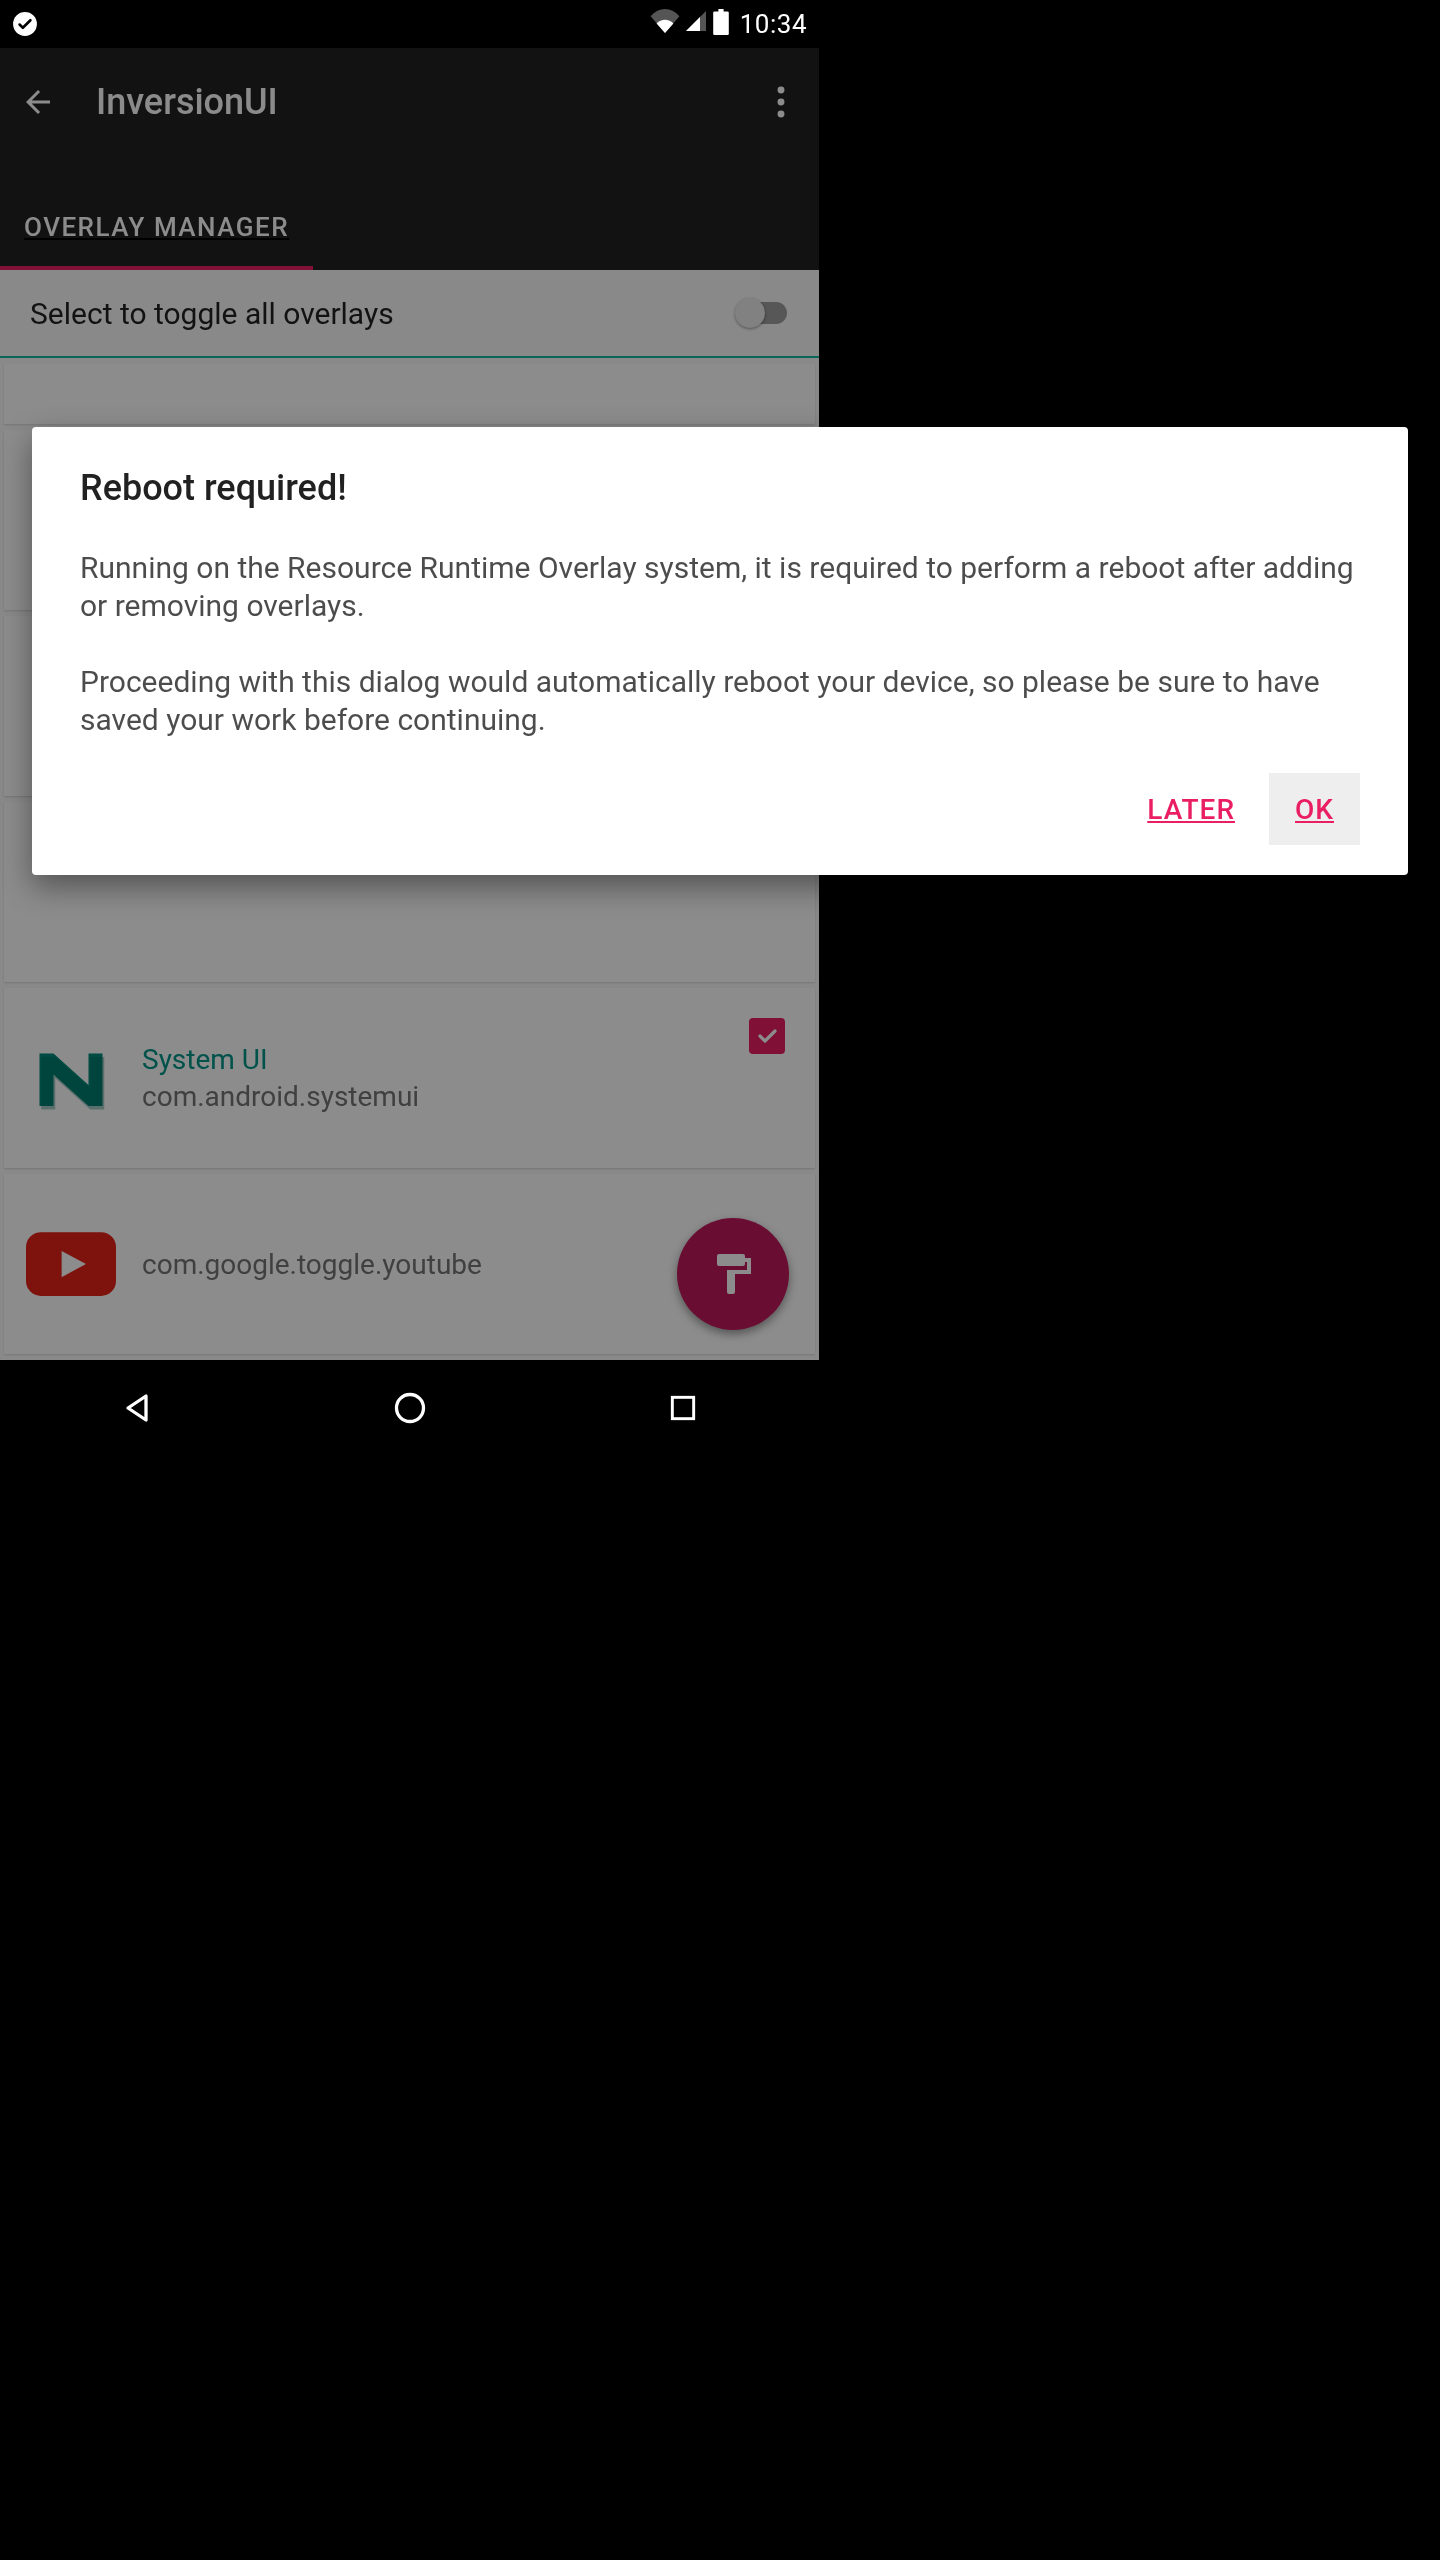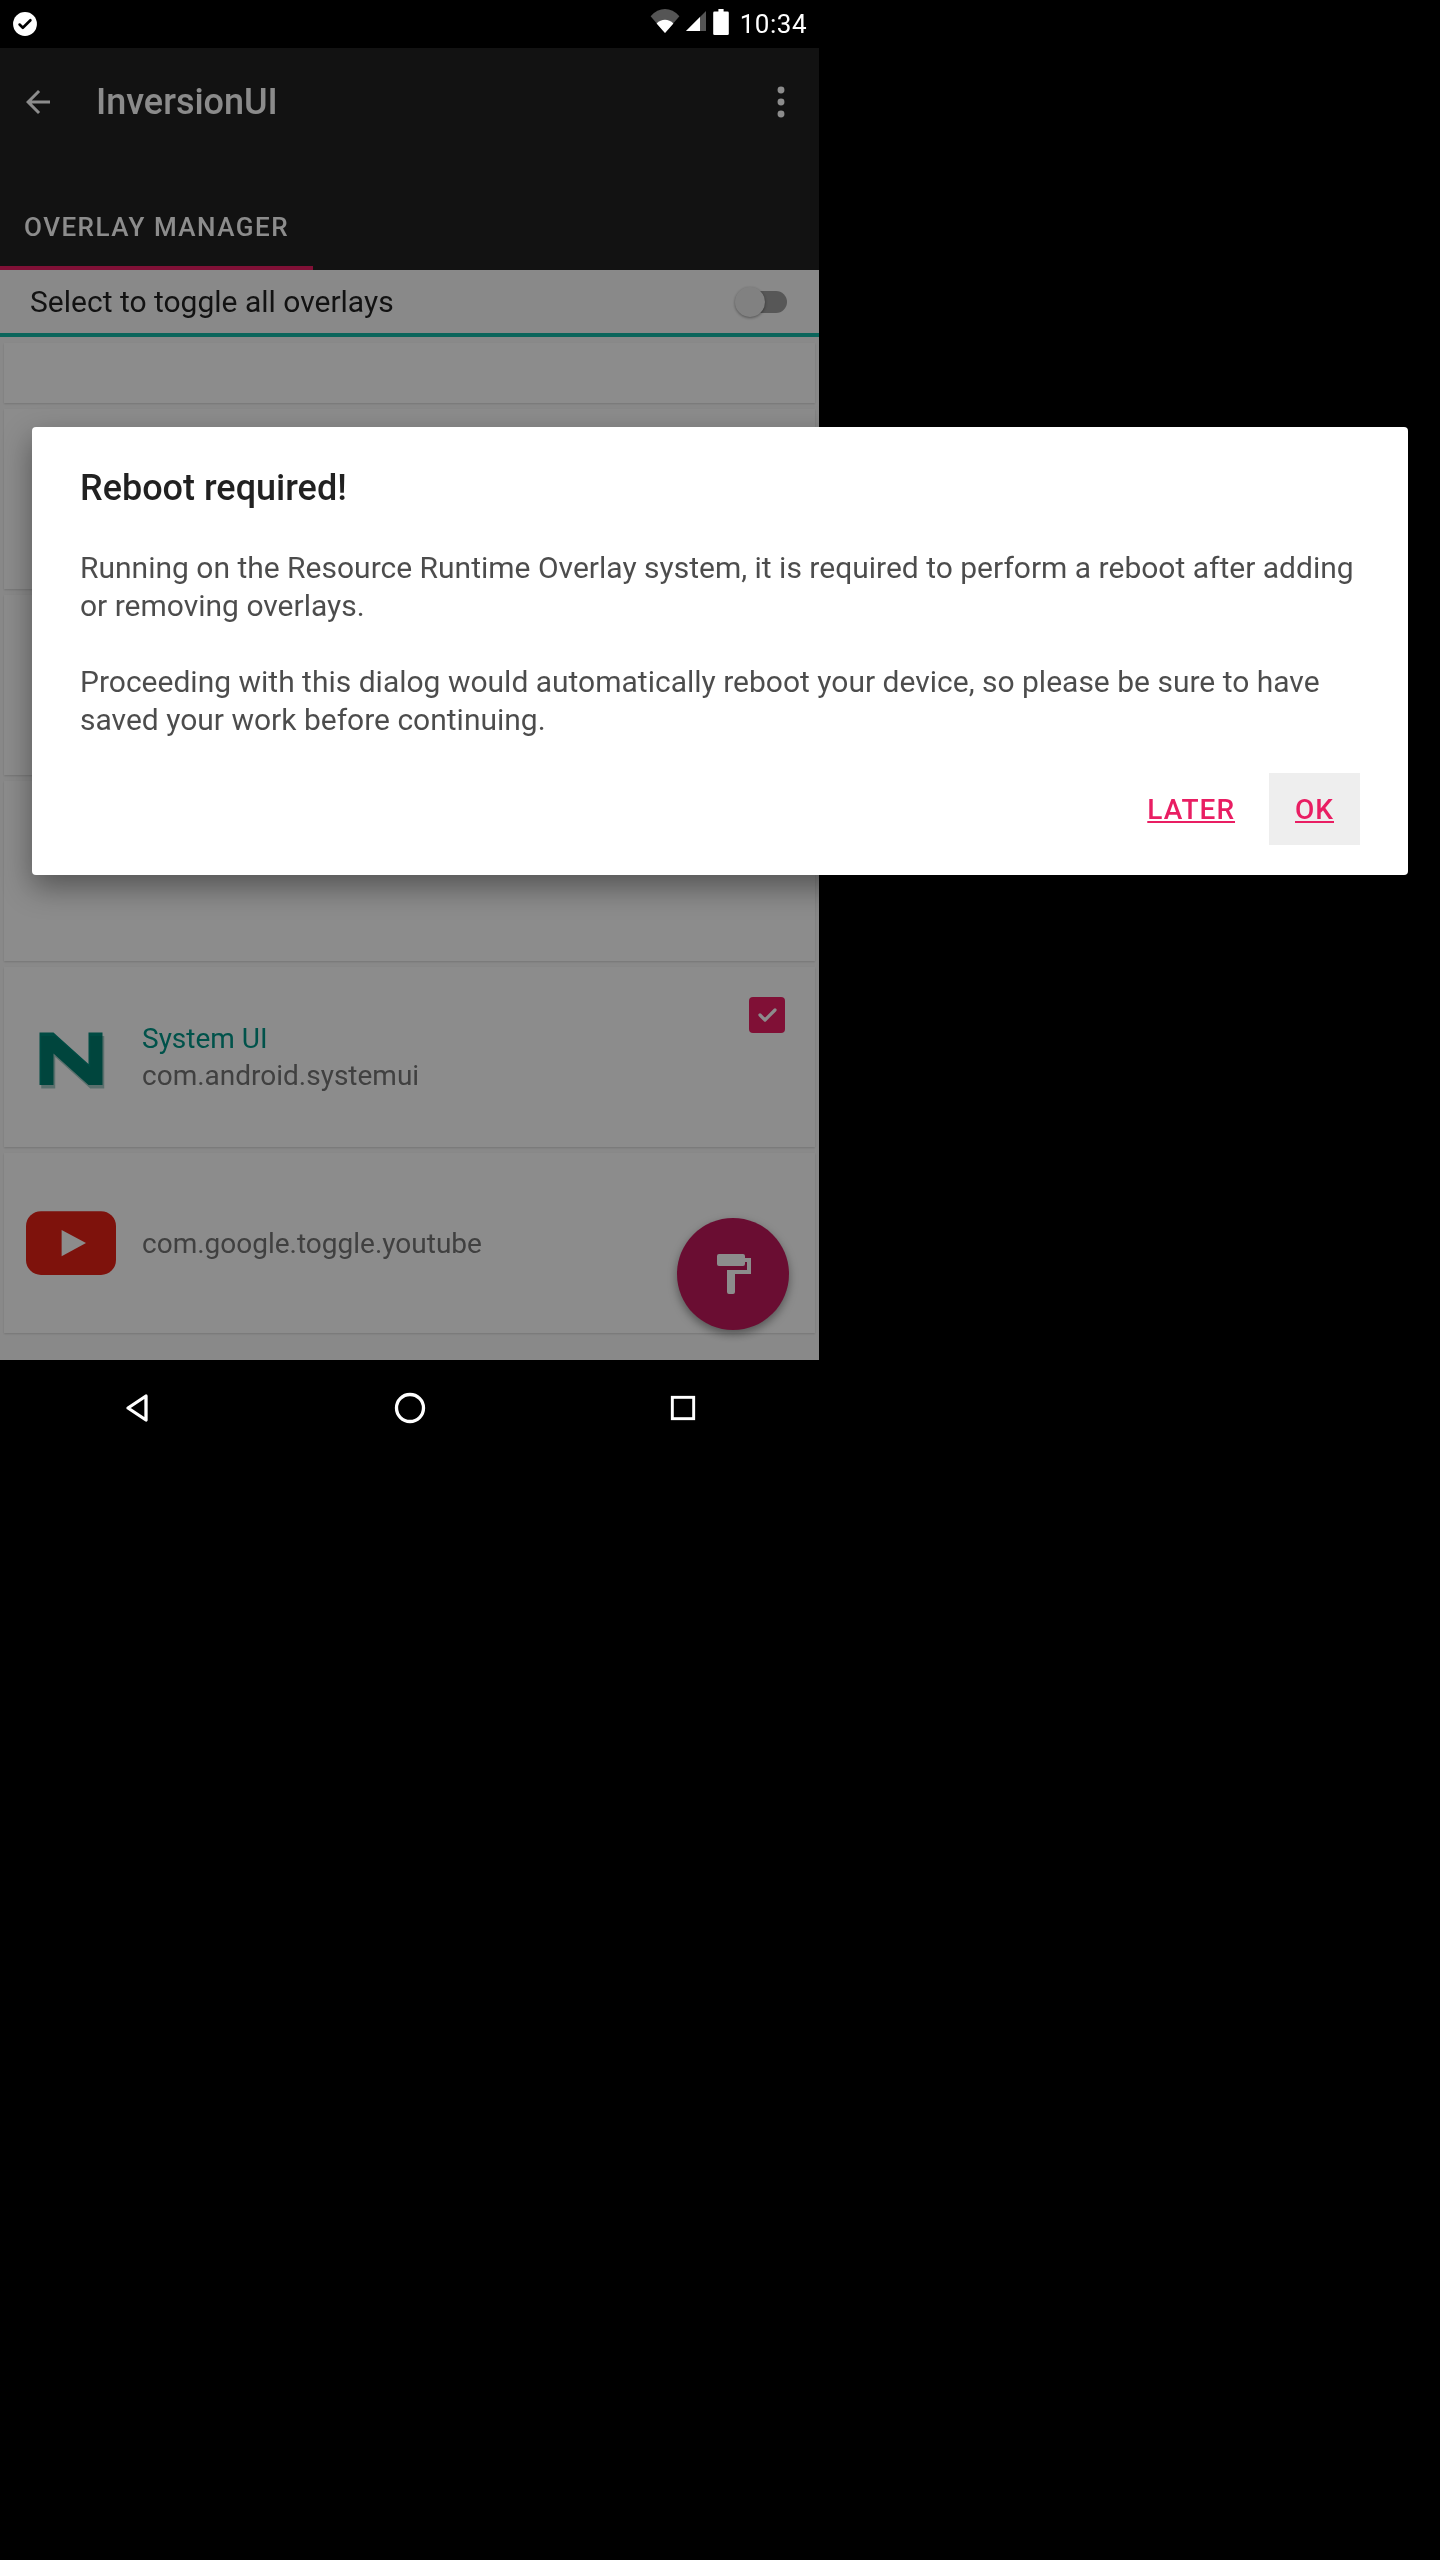--- a/index.html
+++ b/index.html
@@ -11,28 +11,28 @@
   .status-right { margin-left: auto; display: flex; gap: 4px; }
   .status-time { font-size: 26px; font-weight: 400; margin-left: 6px; letter-spacing: 0.5px; }
 
   
   .app-bar { height: 108px; background: #212121; color: #fff; display: flex; align-items: center; padding: 0 16px; }
   .back-arrow { width: 44px; height: 44px; display: flex; align-items: center; justify-content: center; }
   .app-title { font-size: 36px; font-weight: 500; margin-left: 36px; color: #fdfdfd; }
   .more-menu { margin-left: auto; width: 44px; height: 44px; display: flex; align-items: center; justify-content: center; }
 
   
-  .tab-bar { height: 114px; background: #212121; display: flex; align-items: flex-end; }
+  .tab-bar { height: 114px; background: #212121; display: flex; align-items: flex-end; text-decoration: underline; }
   .tab { padding: 0 24px 28px 24px; position: relative; }
   .tab-label { color: #fff; font-size: 26px; font-weight: 500; letter-spacing: 1.5px; }
   .tab-indicator { position: absolute; bottom: 0; left: 0; right: 0; height: 4px; background: #e91e63; }
 
   
   .content { background: #fafafa; height: calc(1456px - 48px - 108px - 114px - 96px); overflow: hidden; position: relative; }
-  .toggle-row { height: 67px; display: flex; align-items: center; padding: 12px 30px; border-bottom: 4px solid #14b8a6; background: #fafafa; }
+  .toggle-row { height: 88px; display: flex; align-items: center; padding: 12px 30px; border-bottom: 2px solid #14b8a6; background: #fafafa; }
   .toggle-label { font-size: 30px; color: rgba(0,0,0,0.87); }
   .switch { margin-left: auto; width: 52px; height: 30px; position: relative; }
   .switch-track { width: 50px; height: 22px; background: #9e9e9e; border-radius: 11px; position: absolute; top: 4px; }
   .switch-thumb { width: 30px; height: 30px; background: #ececec; border-radius: 50%; position: absolute; left: -2px; box-shadow: 0 1px 3px rgba(0,0,0,0.4); }
 
   .card-list { padding: 0 4px; }
   .app-card { background: #fff; margin: 6px 0; height: 180px; display: flex; align-items: center; padding: 0 22px; box-shadow: 0 1px 2px rgba(0,0,0,0.15); position: relative; }
   .app-card.short { height: 60px; }
   .app-icon { width: 90px; height: 90px; display: flex; align-items: center; justify-content: center; flex-shrink: 0; }
   .app-text { margin-left: 26px; flex: 1; }

